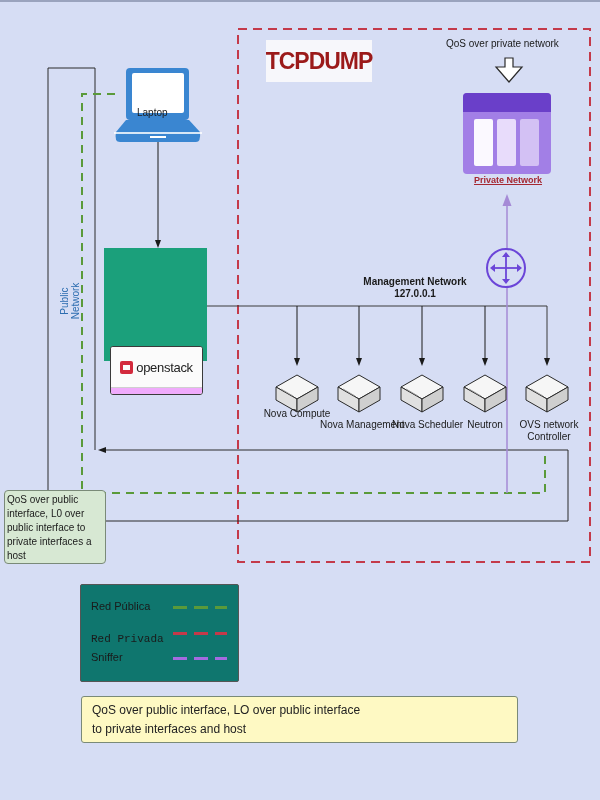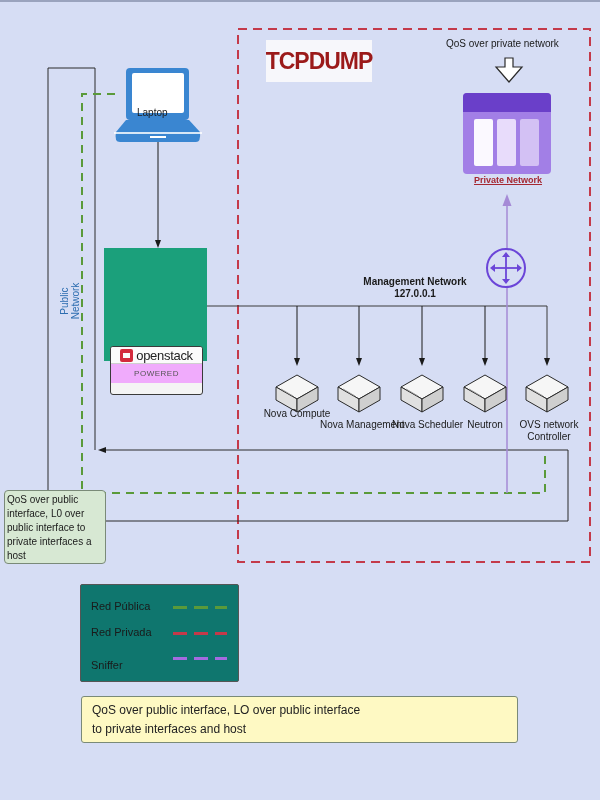--- a/index.html
+++ b/index.html
@@ -24,21 +24,21 @@
   .private-net { left: 463px; top: 93px; width: 88px; height: 81px; border-radius: 4px; background: #a27fe6; overflow: hidden; }
   .private-net .bar { height: 19px; background: #6a3fc9; }
   .private-net .col { position: absolute; top: 26px; width: 19px; height: 47px; border-radius: 2px; }
   .pn-label { left: 460px; top: 175px; width: 96px; text-align: center; font-size: 9px; font-weight: bold; color: #a52832; text-decoration: underline; }
 
   .openstack-box { left: 104px; top: 248px; width: 103px; height: 113px; background: #1ba07b; }
   .os-badge {
     left: 110px; top: 346px; width: 91px; height: 47px; border: 1px solid #3a3a3a; border-radius: 3px;
     background: #f4f4f4; overflow: hidden;
   }
-  .os-badge .top { height: 16px; display: flex; align-items: center; justify-content: center; gap: 3px; background: #fbfbfb; }
+  .os-badge .top { height: 40px; display: flex; align-items: center; justify-content: center; gap: 3px; background: #fbfbfb; }
   .os-badge .logo { width: 13px; height: 13px; background: #d32a3d; border-radius: 2px; position: relative; }
   .os-badge .logo::after { content: ""; position: absolute; left: 3px; top: 4px; width: 7px; height: 5px; background: #fbfbfb; }
   .os-badge .name { font-size: 13px; color: #222; letter-spacing: -0.3px; }
   .os-badge .bottom { height: 19px; background: #f0abfc; font-size: 8px; color: #555; text-align: center; line-height: 19px; letter-spacing: 0.5px; border-top: 1px solid #cfcfcf; }
 
   .mgmt-label { left: 350px; top: 276px; width: 130px; text-align: center; font-size: 10px; font-weight: bold; line-height: 12px; }
 
   .note-small {
     left: 4px; top: 490px; width: 102px; height: 74px; background: #d7e8d3; border: 1px solid #7a8a78;
     border-radius: 4px; font-size: 10px; line-height: 14px; padding: 2px 2px; box-sizing: border-box;
@@ -198,22 +198,22 @@
 <div class="abs node-label" style="left:517px; top:419px; width:64px;">
   <div>OVS network</div>
   <div>Controller</div>
 </div>
 
 <div class="abs note-small">QoS over public interface, L0 over public interface to private interfaces a host</div>
 
 <div class="abs legend">
   <div class="legend-row" style="top:15px;">Red Pública</div>
   <div class="legend-swatch" style="top:21px; background:repeating-linear-gradient(90deg,#5a9a3a 0 14px,transparent 14px 21px);"></div>
-  <div class="legend-row" style="top:41px;">Red Privada</div>
+  <div class="legend-row" style="top:48px;font-family:Liberation Mono, monospace;">Red Privada</div>
   <div class="legend-swatch" style="top:47px; background:repeating-linear-gradient(90deg,#c43a4a 0 14px,transparent 14px 21px);"></div>
-  <div class="legend-row" style="top:74px;text-align:center;">Sniffer</div>
+  <div class="legend-row" style="top:66px;text-align:center;">Sniffer</div>
   <div class="legend-swatch" style="top:72px; background:repeating-linear-gradient(90deg,#a46be0 0 14px,transparent 14px 21px);"></div>
 </div>
 
 <div class="abs note-bottom">
   <div>QoS over public interface, LO over public interface</div>
   <div>to private interfaces and host</div>
 </div>
 
 </body></html>

